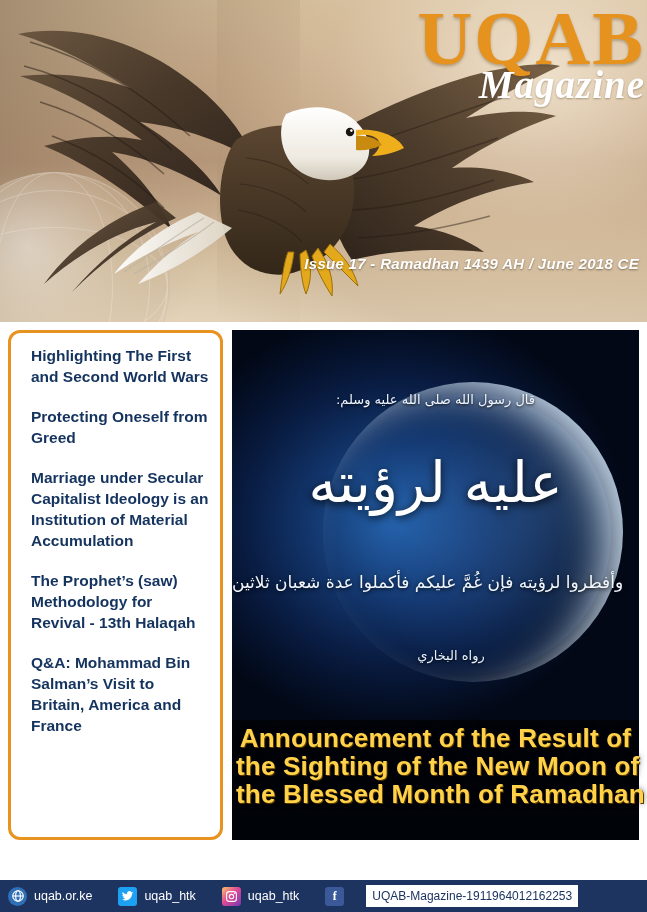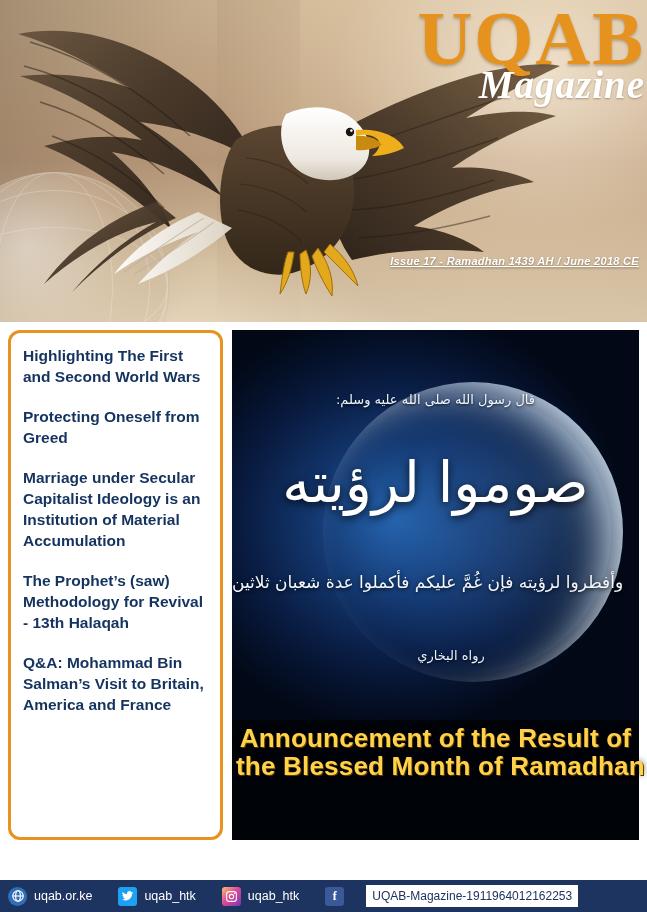--- a/index.html
+++ b/index.html
@@ -98,49 +98,48 @@
     line-height: 34px;
     color: #ffffff;
     margin-top: -6px;
     letter-spacing: 1px;
     text-shadow: 0 1px 2px rgba(80,60,30,.4);
   }
   .issue-line {
     position: absolute;
     right: 8px;
     top: 255px;
-    font-size: 11px;
+    font-size: 15px;
     font-weight: bold;
     font-style: italic;
     color: #ffffff;
     letter-spacing: .3px;
     text-shadow: 0 1px 2px rgba(60,45,25,.55);
     z-index: 8;
-    text-decoration: underline;
   }
 
   
   .content-band {
     position: absolute;
     left: 0; top: 322px;
     width: 647px;
     height: 558px;
     background: #ffffff;
   }
 
   
   .headline-box {
     position: absolute;
     left: 8px; top: 8px;
     width: 215px;
     height: 510px;
     background: #ffffff;
     border: 3px solid #e8921f;
     border-radius: 12px;
-    padding: 12px 10px 8px 12px;
+    padding: 12px 10px 8px 20px;
   }
   .headline {
     font-size: 15.5px;
     line-height: 21px;
     font-weight: bold;
     color: #14335e;
     margin: 0 0 19px 0;
   }
   .headline:last-child { margin-bottom: 0; }
 
@@ -394,27 +393,28 @@
     <p class="headline">Marriage under Secular Capitalist Ideology is an Institution of Material Accumulation</p>
     <p class="headline">The Prophet’s (saw) Methodology for Revival - 13th Halaqah</p>
     <p class="headline">Q&amp;A: Mohammad Bin Salman’s Visit to Britain, America and France</p>
   </div>
 
   <div class="moon-panel">
     <div class="moon-bg"></div>
     <div class="moon-glow"></div>
     <div class="moon-crescent"></div>
     <div class="arabic-hadith">قال رسول الله صلى الله عليه وسلم:</div>
-    <div class="arabic-big">صوموا لرؤيته</div>
+    <div class="arabic-big">عليه لرؤيته</div>
     <div class="arabic-mid">وأفطروا لرؤيته فإن غُمَّ عليكم فأكملوا عدة شعبان ثلاثين</div>
     <div class="arabic-src">رواه البخاري</div>
   </div>
 
   <div class="announce">
     <div class="announce-line">Announcement of the Result of</div>
+    <div class="announce-line">the Sighting of the New Moon of</div>
     <div class="announce-line">the Blessed Month of Ramadhan</div>
   </div>
 </div>
 
 <div class="footer">
 
   <div class="f-item">
     <span class="f-ico ico-web">
       <svg width="14" height="14" viewBox="0 0 24 24" fill="none" stroke="#ffffff" stroke-width="2">
         <circle cx="12" cy="12" r="9"></circle>

